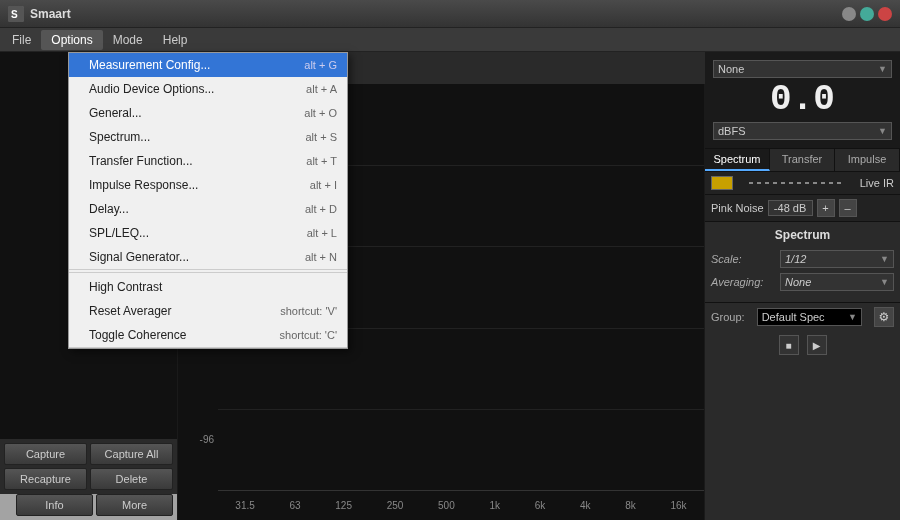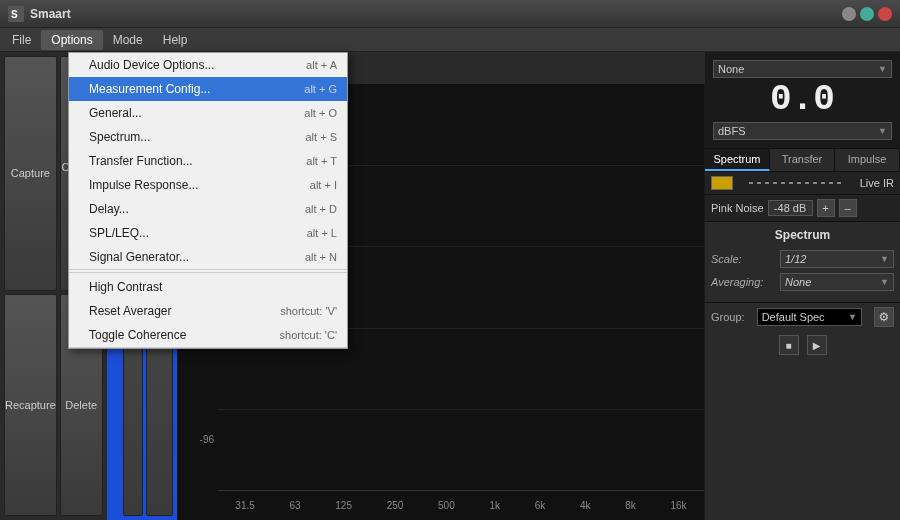--- a/index.html
+++ b/index.html
@@ -71,24 +71,24 @@
 
     
     #main {
       display: flex;
       height: calc(520px - 52px);
     }
 
     
     #left-panel {
       width: 178px;
-      background: #1d4ed8;
+      background: #a3a3a3;
       border-right: 1px solid #1a1a1a;
       display: flex;
-      flex-direction: row;
+      flex-direction: column;
     }
 
     #left-graph-area {
       flex: 1;
       background: #111;
       position: relative;
       overflow: hidden;
     }
 
     #left-buttons {
@@ -594,29 +594,29 @@
       <button class="transport-btn">■</button>
       <button class="transport-btn">▶</button>
     </div>
 
   </div>
 
 </div>
 
 <div id="dropdown-menu">
   <div class="menu-group">
-    <div class="dropdown-item">
-      <span>Audio Device Options...</span>
-      <span class="shortcut">alt + A</span>
-    </div>
     <div class="dropdown-item highlighted">
       <span>Measurement Config...</span>
       <span class="shortcut">alt + G</span>
     </div>
     <div class="dropdown-item">
+      <span>Audio Device Options...</span>
+      <span class="shortcut">alt + A</span>
+    </div>
+    <div class="dropdown-item">
       <span>General...</span>
       <span class="shortcut">alt + O</span>
     </div>
     <div class="dropdown-item">
       <span>Spectrum...</span>
       <span class="shortcut">alt + S</span>
     </div>
     <div class="dropdown-item">
       <span>Transfer Function...</span>
       <span class="shortcut">alt + T</span>

